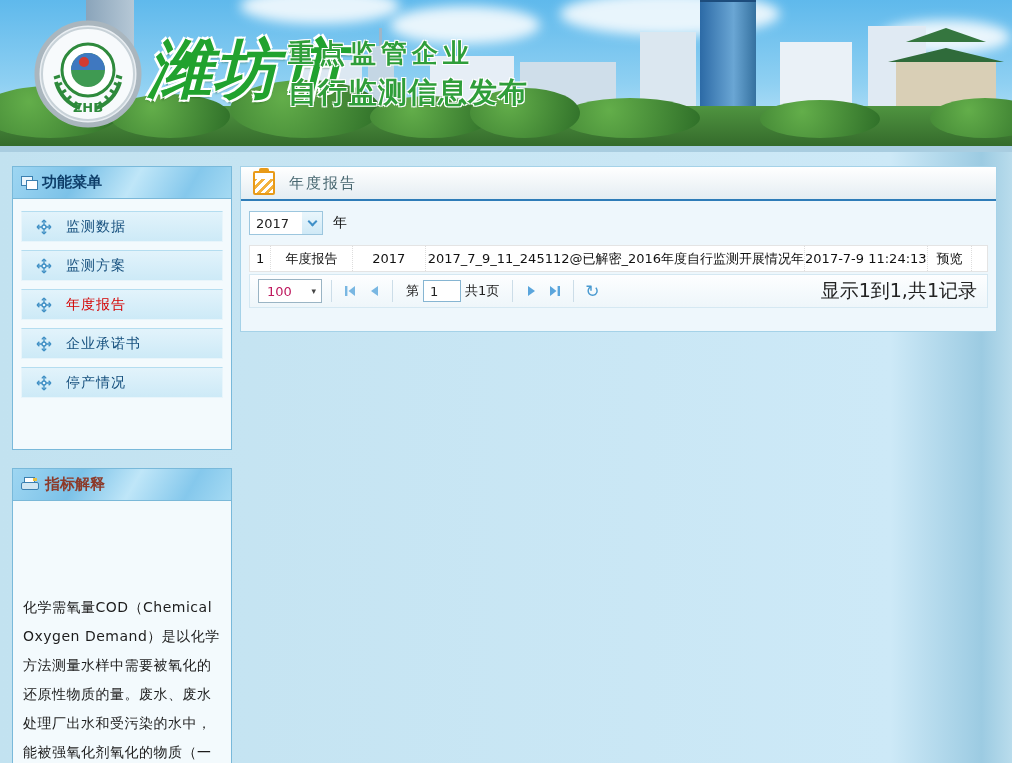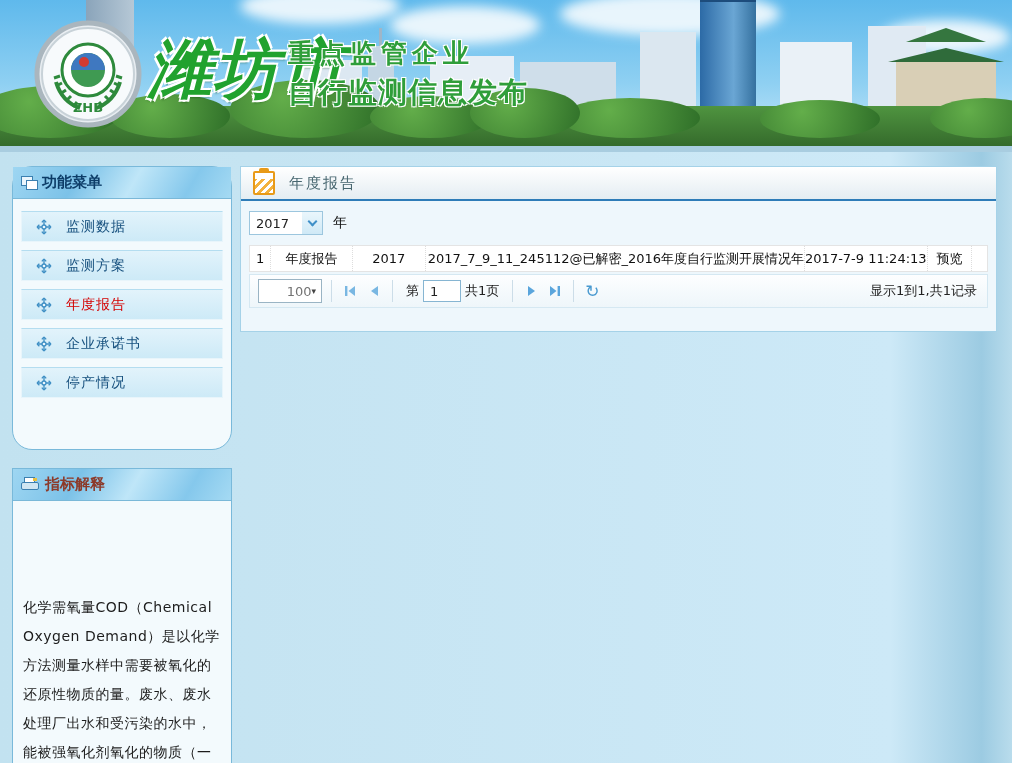--- a/index.html
+++ b/index.html
@@ -50,21 +50,21 @@
   .banner-city { position:absolute; left:148px; top:26px; font-family:"DejaVu Serif", serif;
     font-size:64px; font-weight:bold; font-style:italic; color:#21a22e; letter-spacing:2px;
     text-shadow:-2px -2px 0 #fff,2px -2px 0 #fff,-2px 2px 0 #fff,2px 2px 0 #fff,0 3px 2px rgba(0,60,0,.35); }
   .banner-sub { position:absolute; left:288px; top:36px; color:#2f9e3a; font-weight:bold;
     text-shadow:-1px -1px 0 #fff,1px -1px 0 #fff,-1px 1px 0 #fff,1px 1px 0 #fff; }
   .banner-sub .l1 { font-size:26px; letter-spacing:5px; }
   .banner-sub .l2 { font-size:29px; letter-spacing:1px; margin-top:2px; }
 
   
   .panel { position:absolute; background:#f3fafd; border:1px solid #79b9da; }
-  .side1 { left:12px; top:166px; width:220px; height:284px;border-radius:20px; }
+  .side1 { left:12px; top:166px; width:220px; height:284px; }
   .side2 { left:12px; top:468px; width:220px; height:420px; }
   .panel-hd { height:32px; display:flex; align-items:center; padding-left:8px;
     background:linear-gradient(120deg,#9ed6f2 0%,#7cc2e8 30%,#bfe6f8 55%,#85c8ec 80%,#a5daf3 100%);
     border-bottom:1px solid #7ab8d8; }
   .panel-hd .hd-txt { font-size:15px; font-weight:bold; color:#0d3d68; }
   .side2 .panel-hd .hd-txt { color:#8c3a2a; }
   .menu-body { padding:12px 6px; }
   .menu-item { position:relative; height:31px; margin:0 2px 8px 2px; display:flex; align-items:center;
     background:linear-gradient(to bottom,#e2f3fb 0%,#cdeaf7 100%);
     border:1px solid #e8f5fb; border-top:1px solid #b4ddf0; cursor:pointer; }
@@ -122,30 +122,30 @@
     white-space:nowrap; overflow:hidden; }
   .col0{width:30px;} .col1{width:104px;} .col2{width:102px;} .col3{width:312px;}
   .col4{width:106px;} .col5{width:58px;} .col6{width:27px;}
   td.fname { text-align:left; padding-left:2px; font-size:13px; }
   td.op { cursor:pointer;margin-top:22px; }
 
   .pager { width:739px; height:34px; margin-top:2px; display:flex; align-items:center;
     background:linear-gradient(to bottom,#fdfeff,#eef6fa); border:1px solid #d5e8f2; position:relative; }
   .pg-select { display:flex; align-items:center; width:64px; height:24px; margin-left:8px;
     border:1px solid #9ab4c4; background:#fff; cursor:pointer; }
-  .pg-select .pgs-val { flex:1; font-size:13px; color:#737373; padding-left:8px;text-align:right; }
+  .pg-select .pgs-val { flex:1; font-size:13px; color:#be185d; padding-left:8px; }
   .pg-select .pgs-arrow { font-size:9px; color:#444; padding-right:5px; }
   .pg-sep { width:1px; height:22px; background:#ccdde8; margin:0 9px; }
   .pg-btn { width:18px; height:18px; display:flex; align-items:center; justify-content:center; cursor:pointer; }
   .pg-btn svg { display:block; }
   .pg-label { font-size:13px; color:#222; margin:0 4px; }
   .pg-input { width:38px; height:22px; border:1px solid #86b5d2; font-size:13px; text-align:left;
     padding-left:6px; color:#222; font-family:"DejaVu Sans", sans-serif; }
   .pg-refresh { font-size:17px; color:#4a9ad0; cursor:pointer; margin-left:2px; }
-  .pg-summary { position:absolute; right:10px; font-size:13px; color:#222; }
+  .pg-summary { position:absolute; right:10px; font-size:19px; color:#222; }
 
   .gap8{width:6px;}
 </style>
 </head>
 <body>
 
 <div class="banner">
   <div class="cloud c1"></div>
   <div class="cloud c2"></div>
   <div class="cloud c3"></div>

